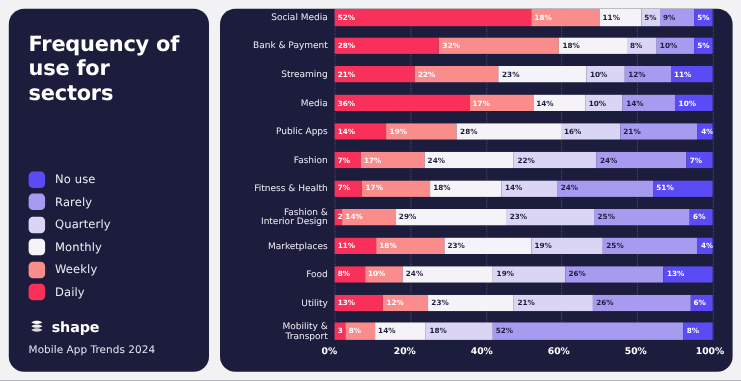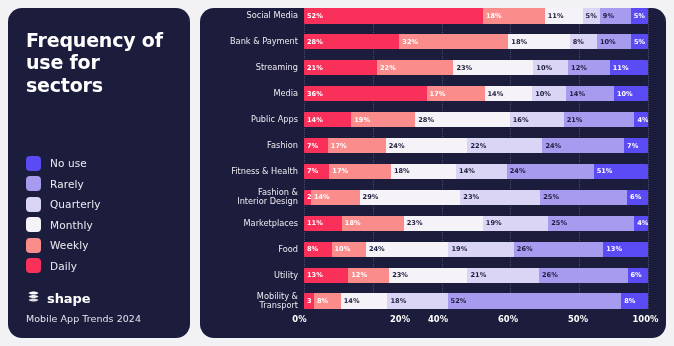--- a/index.html
+++ b/index.html
@@ -332,21 +332,21 @@
                 <div class="seg" style="width: 50.4854%; background: rgb(167, 155, 240); color: rgb(28, 28, 60);">52%</div>
                 <div class="seg" style="width: 7.76699%; background: rgb(91, 75, 245); color: rgb(255, 255, 255);">8%</div>
               </div>
             </div>
           </div>
       </div>
       <div class="axis">
         <div class="axis-spacer"></div>
         <div class="axis-ticks">
             <div class="tick first" style="left: 0%;">0%</div>
-            <div class="tick" style="left: 20%; margin-left: 32px;">20%</div>
+            <div class="tick" style="left: 20%;">20%</div>
             <div class="tick" style="left: 40%;">40%</div>
             <div class="tick" style="left: 60%;">60%</div>
             <div class="tick" style="left: 80%;">50%</div>
             <div class="tick last" style="left: 100%;">100%</div>
           </div>
       </div>
     </div>
   </div>
 
 </div>

